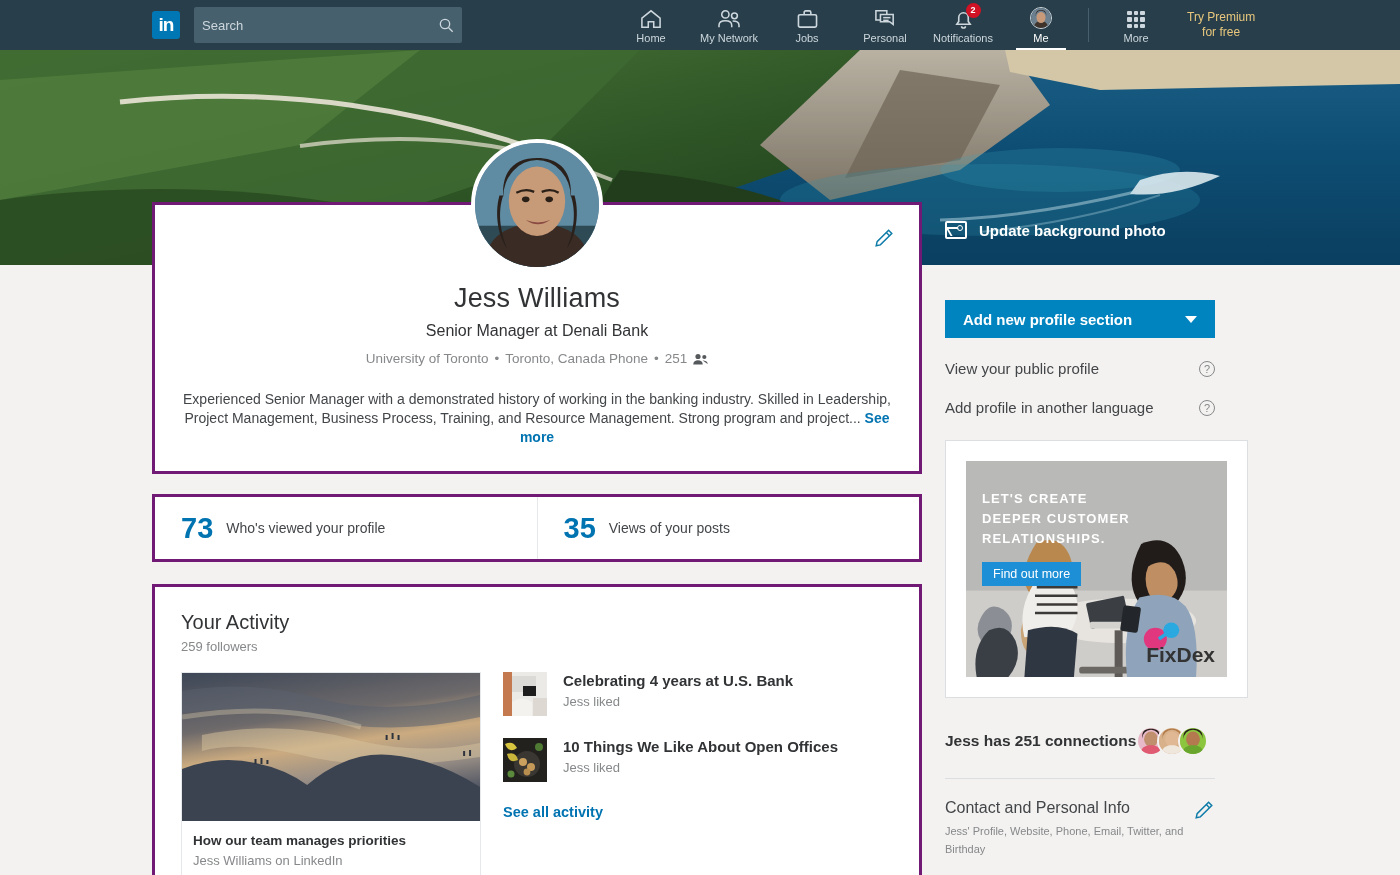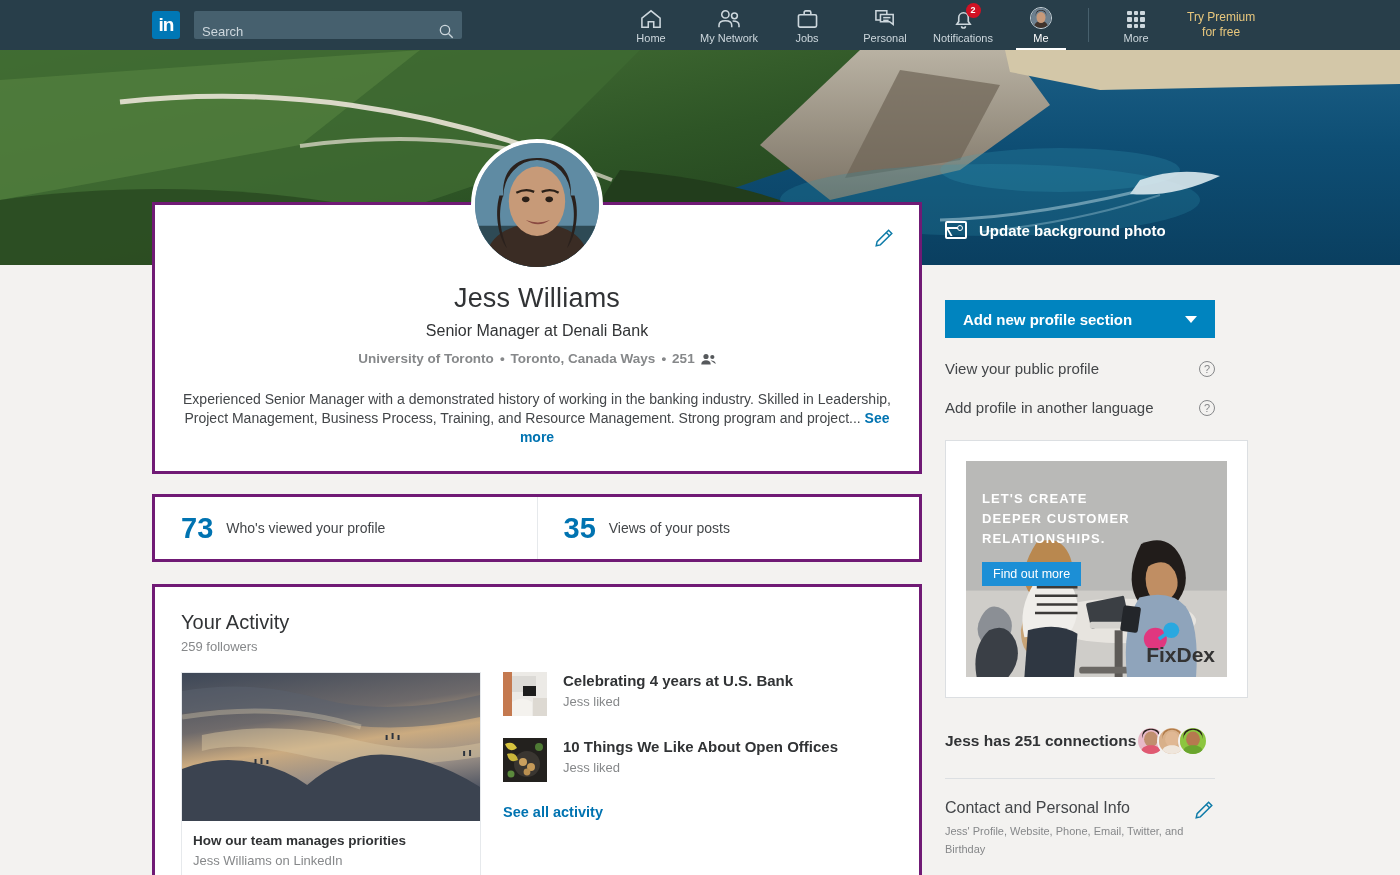--- a/index.html
+++ b/index.html
@@ -15,22 +15,22 @@
     position:absolute; top:0; left:0; width:1400px; height:50px;
     background:#283e4a; display:flex; align-items:center; z-index:40;
   }
   .li-logo{
     width:28px; height:28px; margin-left:152px; background:#0077b5;
     border-radius:3px; color:#fff; font-weight:bold; font-size:19px;
     display:flex; align-items:center; justify-content:center;
     letter-spacing:-1px; font-family:"Liberation Sans", sans-serif;
   }
   .search-wrap{
-    margin-left:14px; width:268px; height:28px; background:#46606e;
-    border-radius:2px; display:flex; align-items:flex-end; padding:0 8px;
+    margin-left:14px; width:268px; height:36px; background:#46606e;
+    border-radius:2px; display:flex; align-items:center; padding:0 8px;
   }
   .search-input{
     flex:1; background:transparent; border:0; outline:0; color:#fff;
     font-size:13px; font-family:"Liberation Sans", sans-serif;
   }
   .search-input::placeholder{ color:#cdd7dd; }
   .search-icon{ width:16px; height:16px; color:#cdd7dd; }
 
   .nav-items{ display:flex; align-items:flex-start; margin-left:150px; height:50px; }
   .nav-item{
@@ -108,21 +108,21 @@
   }
   .p-name{
     text-align:center; font-size:27px; color:#313335; font-weight:300;
     padding-top:78px; letter-spacing:.2px;
   }
   .p-headline{
     text-align:center; font-size:16px; color:#313335; margin-top:8px;
   }
   .p-meta{
     text-align:center; font-size:13.5px; color:#86888a; margin-top:11px;
-    display:flex; align-items:center; justify-content:center; gap:6px;font-weight:bold;
+    display:flex; align-items:center; justify-content:center; gap:6px;
   }
   .p-meta .conn-ico{ width:15px; height:12px; color:#56595c; }
   .p-summary{
     margin-top:24px; font-size:14px; line-height:19px; color:#434649;
     text-align:center;
   }
   .link-bold{ color:#0073b1; cursor:pointer; font-weight:bold; }
 
   .stats-card{ margin-top:20px; display:flex; height:68px; }
   .stat{ flex:1; display:flex; align-items:center; padding-left:26px; gap:13px; }
@@ -396,21 +396,21 @@
       <path d="M17 3.5 l3.5 3.5 l-12.5 12.5 l-4.5 1 l1-4.5 z"></path>
       <line x1="14.5" y1="6" x2="18" y2="9.5"></line>
     </svg>
 
     <div class="p-name">Jess Williams</div>
     <div class="p-headline">Senior Manager at Denali Bank</div>
 
     <div class="p-meta">
       <span>University of Toronto</span>
       <span>•</span>
-      <span>Toronto, Canada Ways</span>
+      <span>Toronto, Canada Phone</span>
       <span>•</span>
       <span>251</span>
       <svg class="conn-ico" viewBox="0 0 18 14" fill="currentColor">
         <circle cx="6" cy="4" r="3.1"></circle>
           <path d="M0.3 13.6 c0-3.4 2.6-5 5.7-5 s5.7 1.6 5.7 5z"></path>
         <circle cx="13.6" cy="4.6" r="2.5"></circle>
           <path d="M11.6 8.9 c3 0 5.9 1.2 5.9 4.1 z"></path>
       </svg>
     </div>
 

